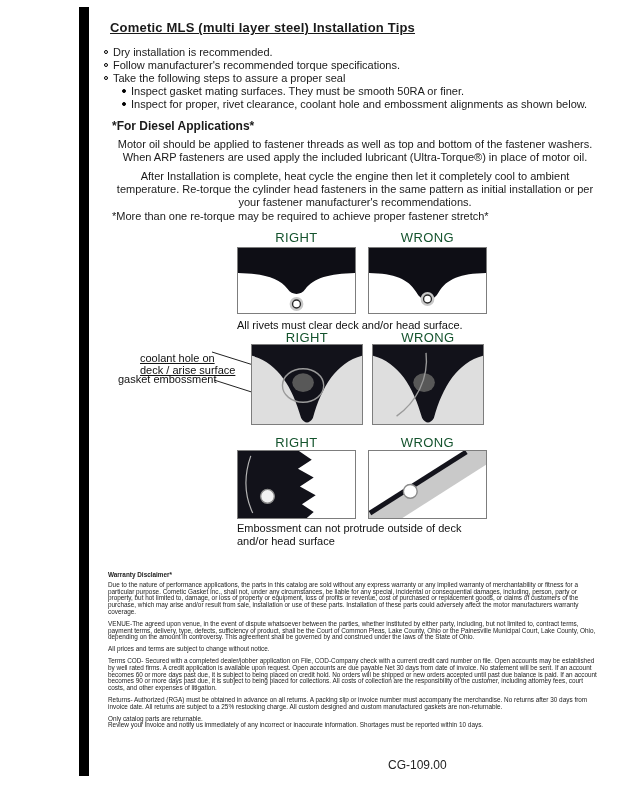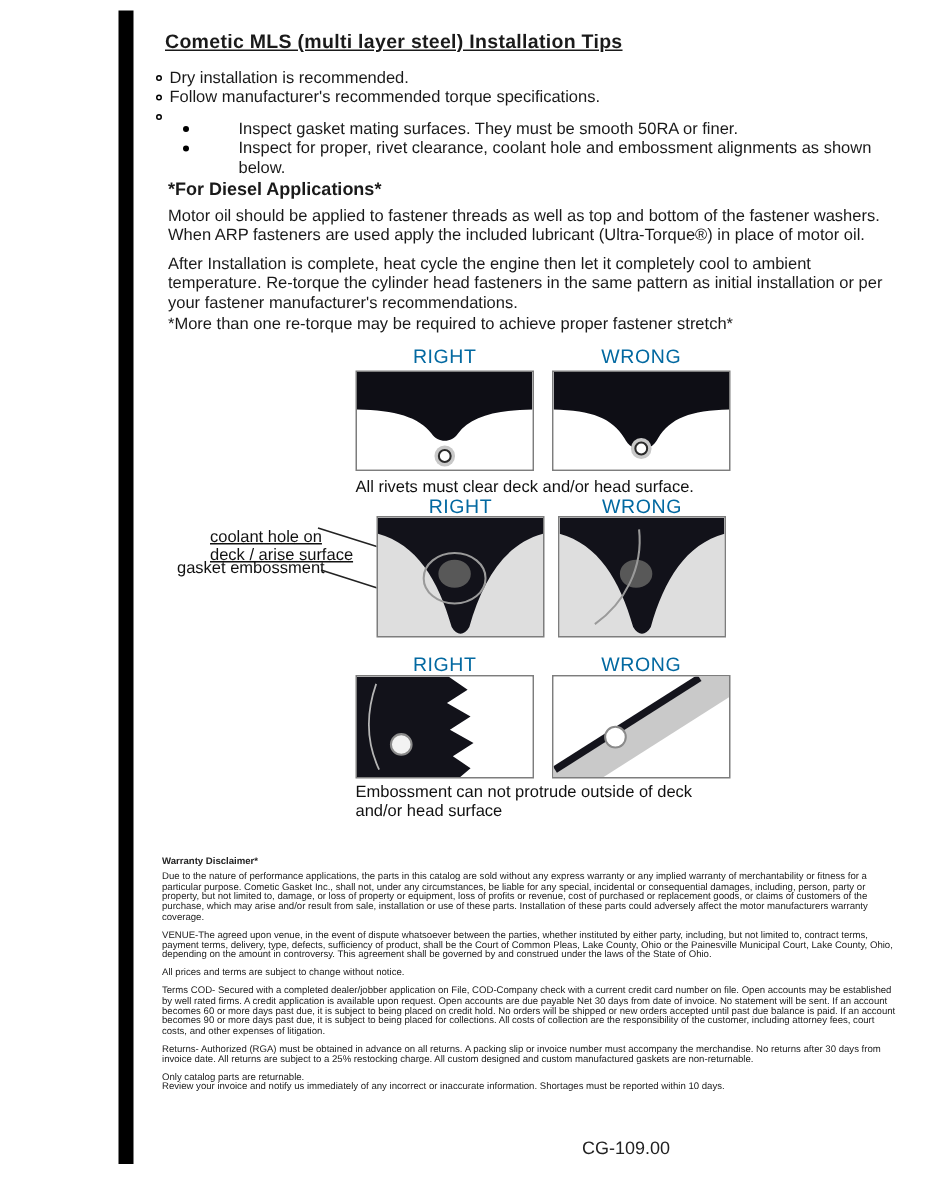--- a/index.html
+++ b/index.html
@@ -11,34 +11,34 @@
   }
   .edge-bar { position:absolute; left:79px; top:7px; width:10px; height:786px; background:#000; }
 
   .title {
     position:absolute; left:110px; top:20px;
     font-size:13px; font-weight:bold; text-decoration:underline; letter-spacing:0.2px;
   }
 
   .tips { position:absolute; left:104px; top:46px; width:490px; font-size:11px; }
   .tip-row { display:flex; align-items:flex-start; line-height:13px; }
-  .tip-row.sub { padding-left:18px;gap:28px; }
+  .tip-row.sub { padding-left:18px; }
   .bullet {
     flex:0 0 auto; width:4px; height:4px; border:1px solid #000; border-radius:50%;
     margin:4px 5px 0 0; background:#fff;
   }
   .bullet.filled { background:#000; }
 
   .diesel-heading { position:absolute; left:112px; top:119px; font-size:12px; font-weight:bold; }
-  .para { position:absolute; left:112px; width:486px; font-size:11px; line-height:13.2px; }
+  .para { position:absolute; left:112px; width:486px; font-size:11px; line-height:13.2px;text-align:center; }
   .diesel-p1 { top:138px; }
   .diesel-p2 { top:170px; }
   .diesel-note { position:absolute; left:112px; top:210px; font-size:11px; }
 
-  .rw-label { position:absolute; font-size:13px; letter-spacing:0.4px; color:#0369a1; text-align:center; }
+  .rw-label { position:absolute; font-size:13px; letter-spacing:0.4px; color:#14532d; text-align:center; }
   .diag-box { position:absolute; border:1px solid #7d7d7d; background:#fff; overflow:hidden; }
   .diag-box svg { display:block; width:100%; height:100%; }
   .caption { position:absolute; font-size:11px; line-height:13px; color:#111; }
 
   .callout { position:absolute; font-size:11px; line-height:11.5px; color:#111; }
   .callout-lines { position:absolute; left:210px; top:347px; width:95px; height:62px; }
 
   .disclaimer { position:absolute; left:108px; top:572px; width:492px; font-size:6.4px; line-height:6.8px; color:#222; }
   .disclaimer .d-head { font-weight:bold; margin-bottom:3px; }
   .disclaimer p { margin-bottom:0; }
@@ -59,20 +59,21 @@
     <div class="tip-row">
       <span class="bullet"></span>
       <span>Dry installation is recommended.</span>
     </div>
     <div class="tip-row">
       <span class="bullet"></span>
       <span>Follow manufacturer's recommended torque specifications.</span>
     </div>
     <div class="tip-row">
       <span class="bullet"></span>
+      <span>Take the following steps to assure a proper seal</span>
     </div>
     <div class="tip-row sub">
       <span class="bullet filled"></span>
       <span>Inspect gasket mating surfaces.  They must be smooth 50RA or finer.</span>
     </div>
     <div class="tip-row sub">
       <span class="bullet filled"></span>
       <span>Inspect for proper, rivet clearance, coolant hole and embossment alignments as shown below.</span>
     </div>
   </div>

